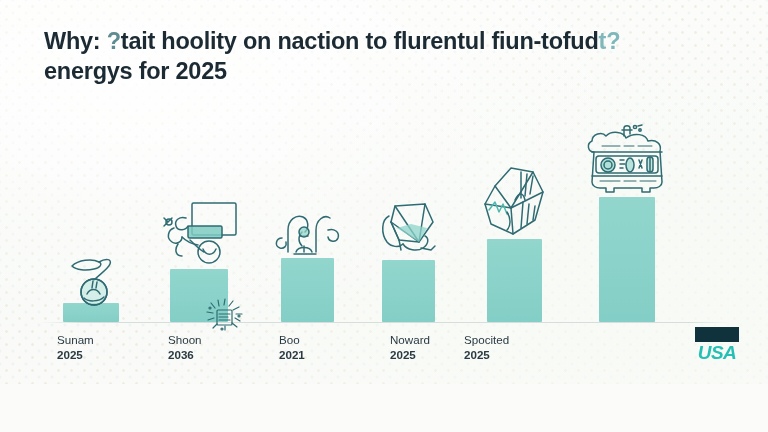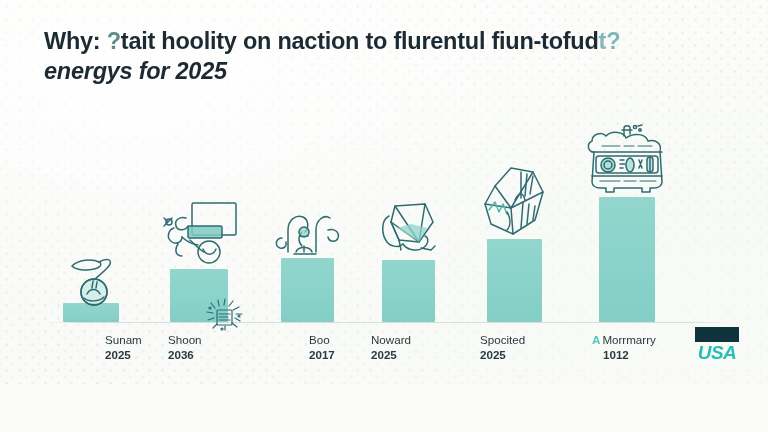--- a/index.html
+++ b/index.html
@@ -57,21 +57,21 @@
     white-space: nowrap;
   }
   .headline .accent-glyph {
     color: #5d8c92;
     font-weight: 700;
   }
   .headline .tail-glyph {
     color: #7fb7bb;
     font-weight: 700;
   }
-  .headline-line2 { white-space: nowrap; font-style: italic; }
+  .headline-line2 { white-space: nowrap; }
 
   
   #chart {
     position: absolute;
     left: 0; top: 0;
     width: 768px; height: 432px;
   }
   #baseline {
     position: absolute;
     left: 40px;
@@ -264,49 +264,45 @@
         <path d="M24 22 h18 M46 22 h10 M60 22 h14" stroke-width="1"></path>
         <path d="M22 57 h20 M46 57 h12 M62 57 h16" stroke-width="1"></path>
         <path d="M46 12 L46 4 C46 1, 52 1, 52 4 L52 10"></path>
         <path d="M44 6 L54 6"></path>
         <circle cx="57" cy="3" r="1.6"></circle>
         <circle cx="62" cy="6" r="1.2"></circle>
         <path d="M60 2 L64 1"></path>
       </svg>
     </div>
 
-    <div class="cat-label" style="left:57px;margin-left:48px;">
+    <div class="cat-label" style="left:57px;">
       <span class="cat-name">Sunam</span>
       <span class="cat-year">2025</span>
     </div>
 
     <div class="cat-label" style="left:168px;">
       <span class="cat-name">Shoon</span>
       <span class="cat-year">2036</span>
     </div>
 
-    <div class="cat-label" style="left:279px;margin-left:30px;">
+    <div class="cat-label" style="left:279px;">
       <span class="cat-name">Boo</span>
-      <span class="cat-year">2017</span>
-    </div>
-
-    <div class="cat-label" style="left:371px;">
+      <span class="cat-year">2021</span>
+    </div>
+
+    <div class="cat-label" style="left:390px;">
       <span class="cat-name">Noward</span>
       <span class="cat-year">2025</span>
     </div>
 
-    <div class="cat-label" style="left:480px;">
+    <div class="cat-label" style="left:464px;">
       <span class="cat-name">Spocited</span>
       <span class="cat-year">2025</span>
     </div>
 
-    <div class="cat-label" style="left:592px;">
-      <span class="cat-name"><span class="cat-mark">A</span><span>Morrmarry</span></span>
-      <span class="cat-year" style="padding-left:11px;">1012</span>
-    </div>
 
   </div>
 
   <div id="logo">
     <div id="logo-bar"></div>
     <div id="logo-text">USA</div>
   </div>
 
 </div>
 

